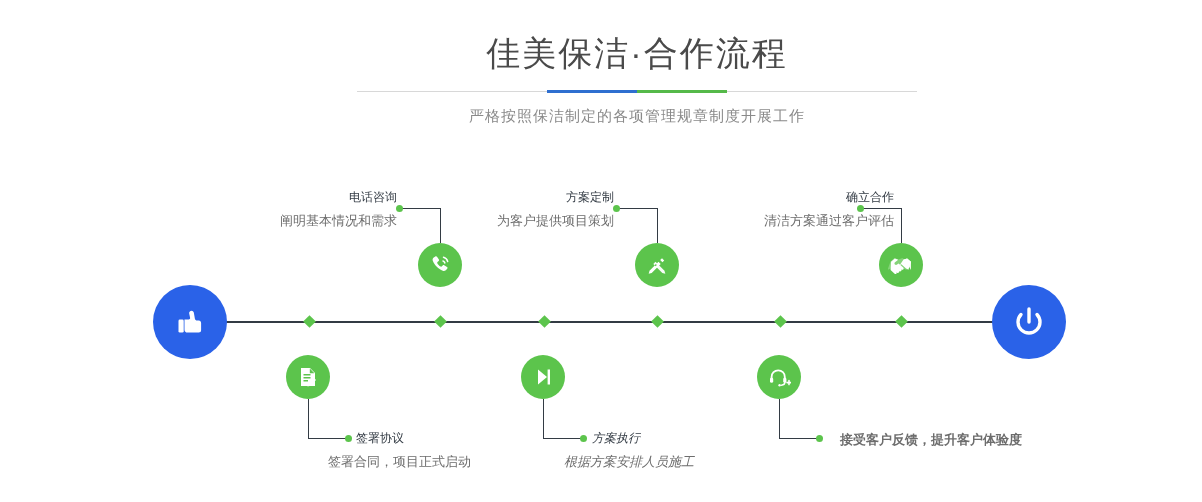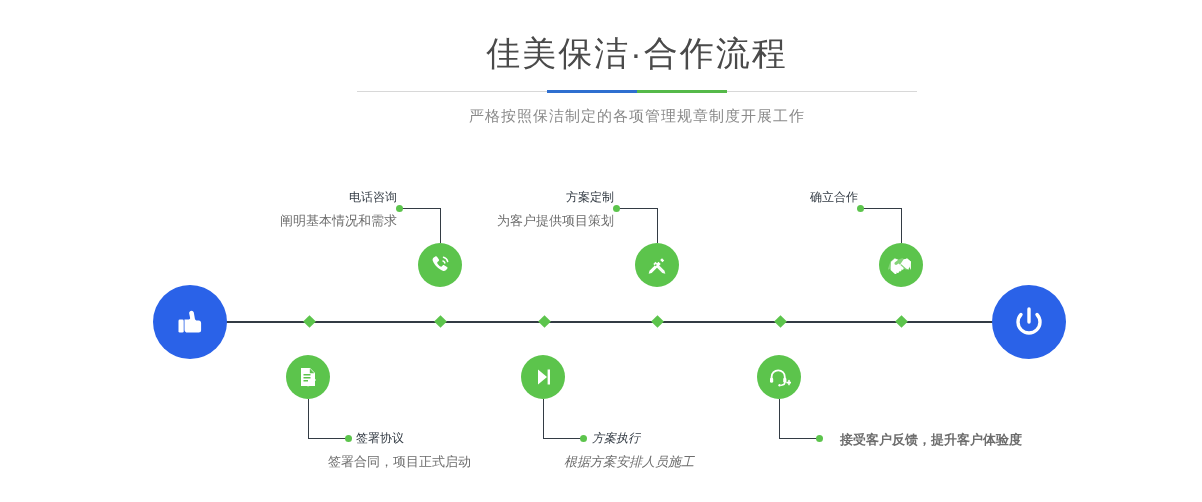--- a/index.html
+++ b/index.html
@@ -273,22 +273,23 @@
         <path fill="#ffffff" d="M2.5 9.5l4-3.5 4 1.5 4-1.5 4 3.5 3 1.5-3 7-3-1.5-3.5 2-3-1.5-3 1.5-3.5-2-3 1.5z" opacity="0.25"></path>
         <path fill="#ffffff" d="M3 9.8l3.8-3.3 3.4 1.2-3.2 2.6c-.7.6-.7 1.6-.1 2.2.6.6 1.5.6 2.2.1l1.5-1.2 4.6 4c.6.5.6 1.4.1 2-.5.5-1.3.6-1.9.1l-.5-.4.2.2c.5.5.5 1.3 0 1.8-.5.5-1.3.5-1.8.1l-.4-.3c.4.5.4 1.2-.1 1.7-.5.5-1.2.5-1.7.1l-.6-.5c.3.5.3 1.1-.1 1.5-.5.5-1.3.5-1.8 0l-4-3.8L3 9.8z"></path>
         <path fill="#ffffff" d="M23 9.8l-3.8-3.3-3.8 1.3 1.8.1 5.8 10 0 0z" opacity="0.9"></path>
         <path fill="#ffffff" d="M15.5 7.6l3.6-1.2L23 9.7l-2.6 8.1-2.3-1.3-4.8-4.2-1.8 1.3"></path>
       </svg>
     </span>
   </div>
   <div class="conn v" style="left:901px; top:208px; height:35px;"></div>
   <div class="conn h" style="left:860px; top:208px; width:42px;"></div>
   <div class="dot" style="left:857px; top:205px;"></div>
-  <div class="label-block above" style="left:704px; top:186px; width:154px;">
+  <div class="label-block above" style="left:740px; top:186px; width:154px;">
     <div class="label-title" style="text-align:right;">确立合作</div>
+    <div class="label-desc" style="text-align:right;">清洁方案通过客户评估</div>
   </div>
 
   <div class="step-icon" style="left:757px; top:355px;">
     <span>
       <svg width="24" height="24" viewBox="0 0 24 24">
         <path d="M4.6 13.5v-1.6a6.6 6.6 0 0 1 13.2 0v1.6" fill="none" stroke="#ffffff" stroke-width="1.8" stroke-linecap="round"></path>
         <rect x="3" y="12.4" width="3.2" height="5.4" rx="1.6" fill="#ffffff"></rect>
         <rect x="16.2" y="12.4" width="3.2" height="5.4" rx="1.6" fill="#ffffff"></rect>
         <path d="M17.8 17.6c0 1.5-1.6 2.5-3.3 2.6" fill="none" stroke="#ffffff" stroke-width="1.5" stroke-linecap="round"></path>
         <circle cx="12.6" cy="20.2" r="1.2" fill="#ffffff"></circle>

